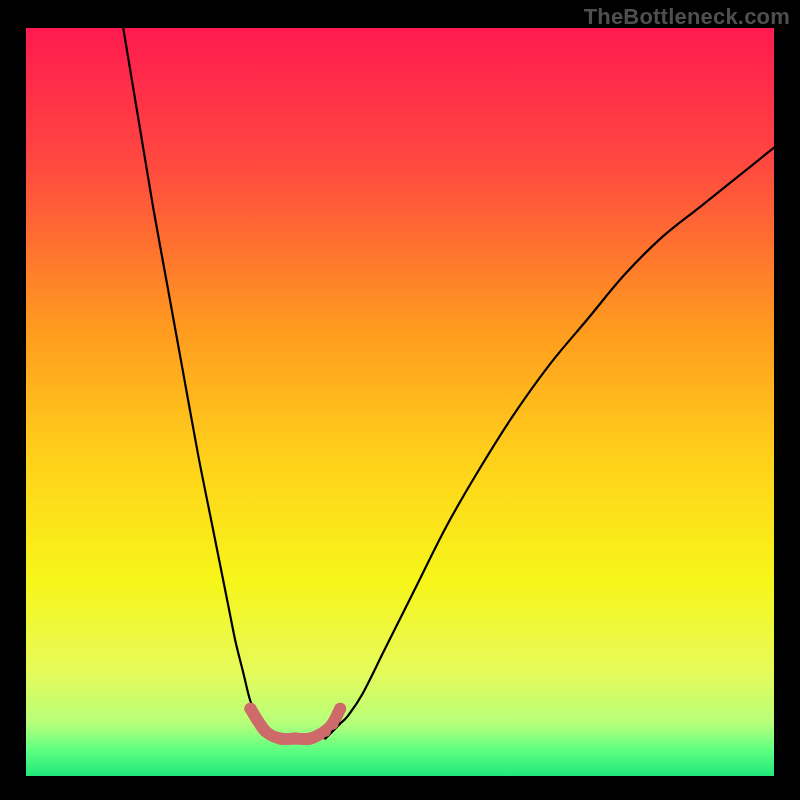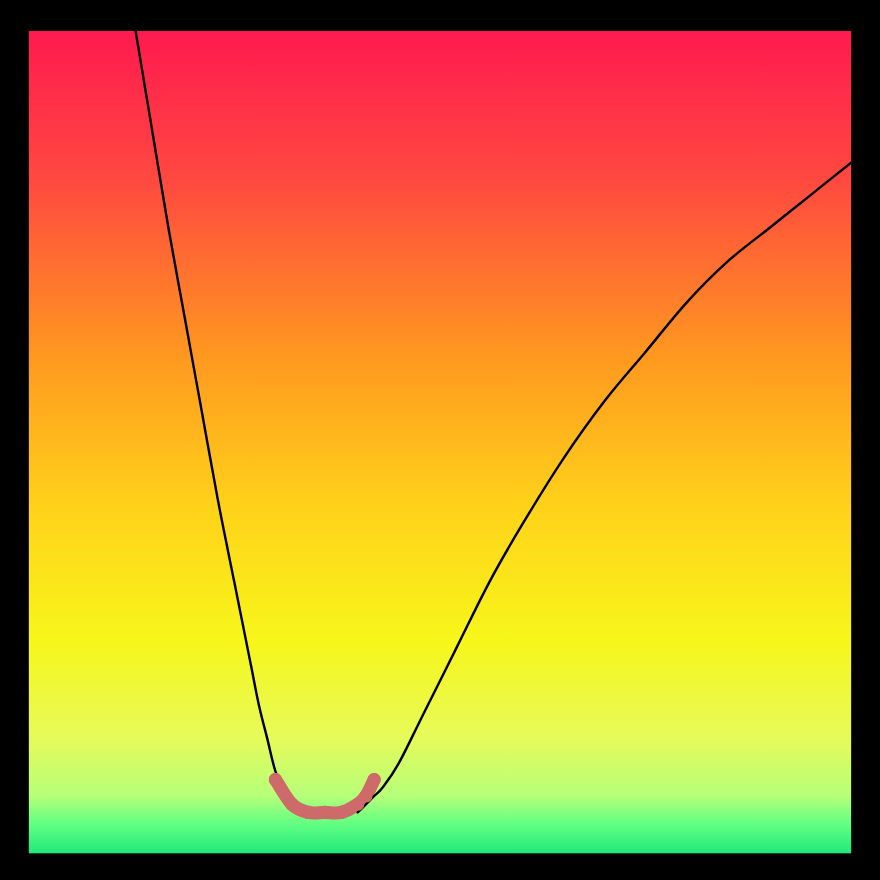--- a/index.html
+++ b/index.html
@@ -38,20 +38,21 @@
   svg {
     display: block;
     width: 748px;
     height: 748px;
   }
 </style>
 </head>
 <body>
 
 <div class="frame">
+  <div class="watermark">TheBottleneck.com</div>
 
   <div class="plot-wrap">
     <svg viewBox="0 0 748 748" preserveAspectRatio="none">
       <defs>
         <linearGradient id="bg-grad" x1="0" y1="0" x2="0" y2="1">
             <stop offset="0.00%" stop-color="#ff1a4f"></stop>
             <stop offset="18.00%" stop-color="#ff4840"></stop>
             <stop offset="40.00%" stop-color="#ff9a1f"></stop>
             <stop offset="58.00%" stop-color="#ffd21a"></stop>
             <stop offset="74.00%" stop-color="#f7f61a"></stop>

